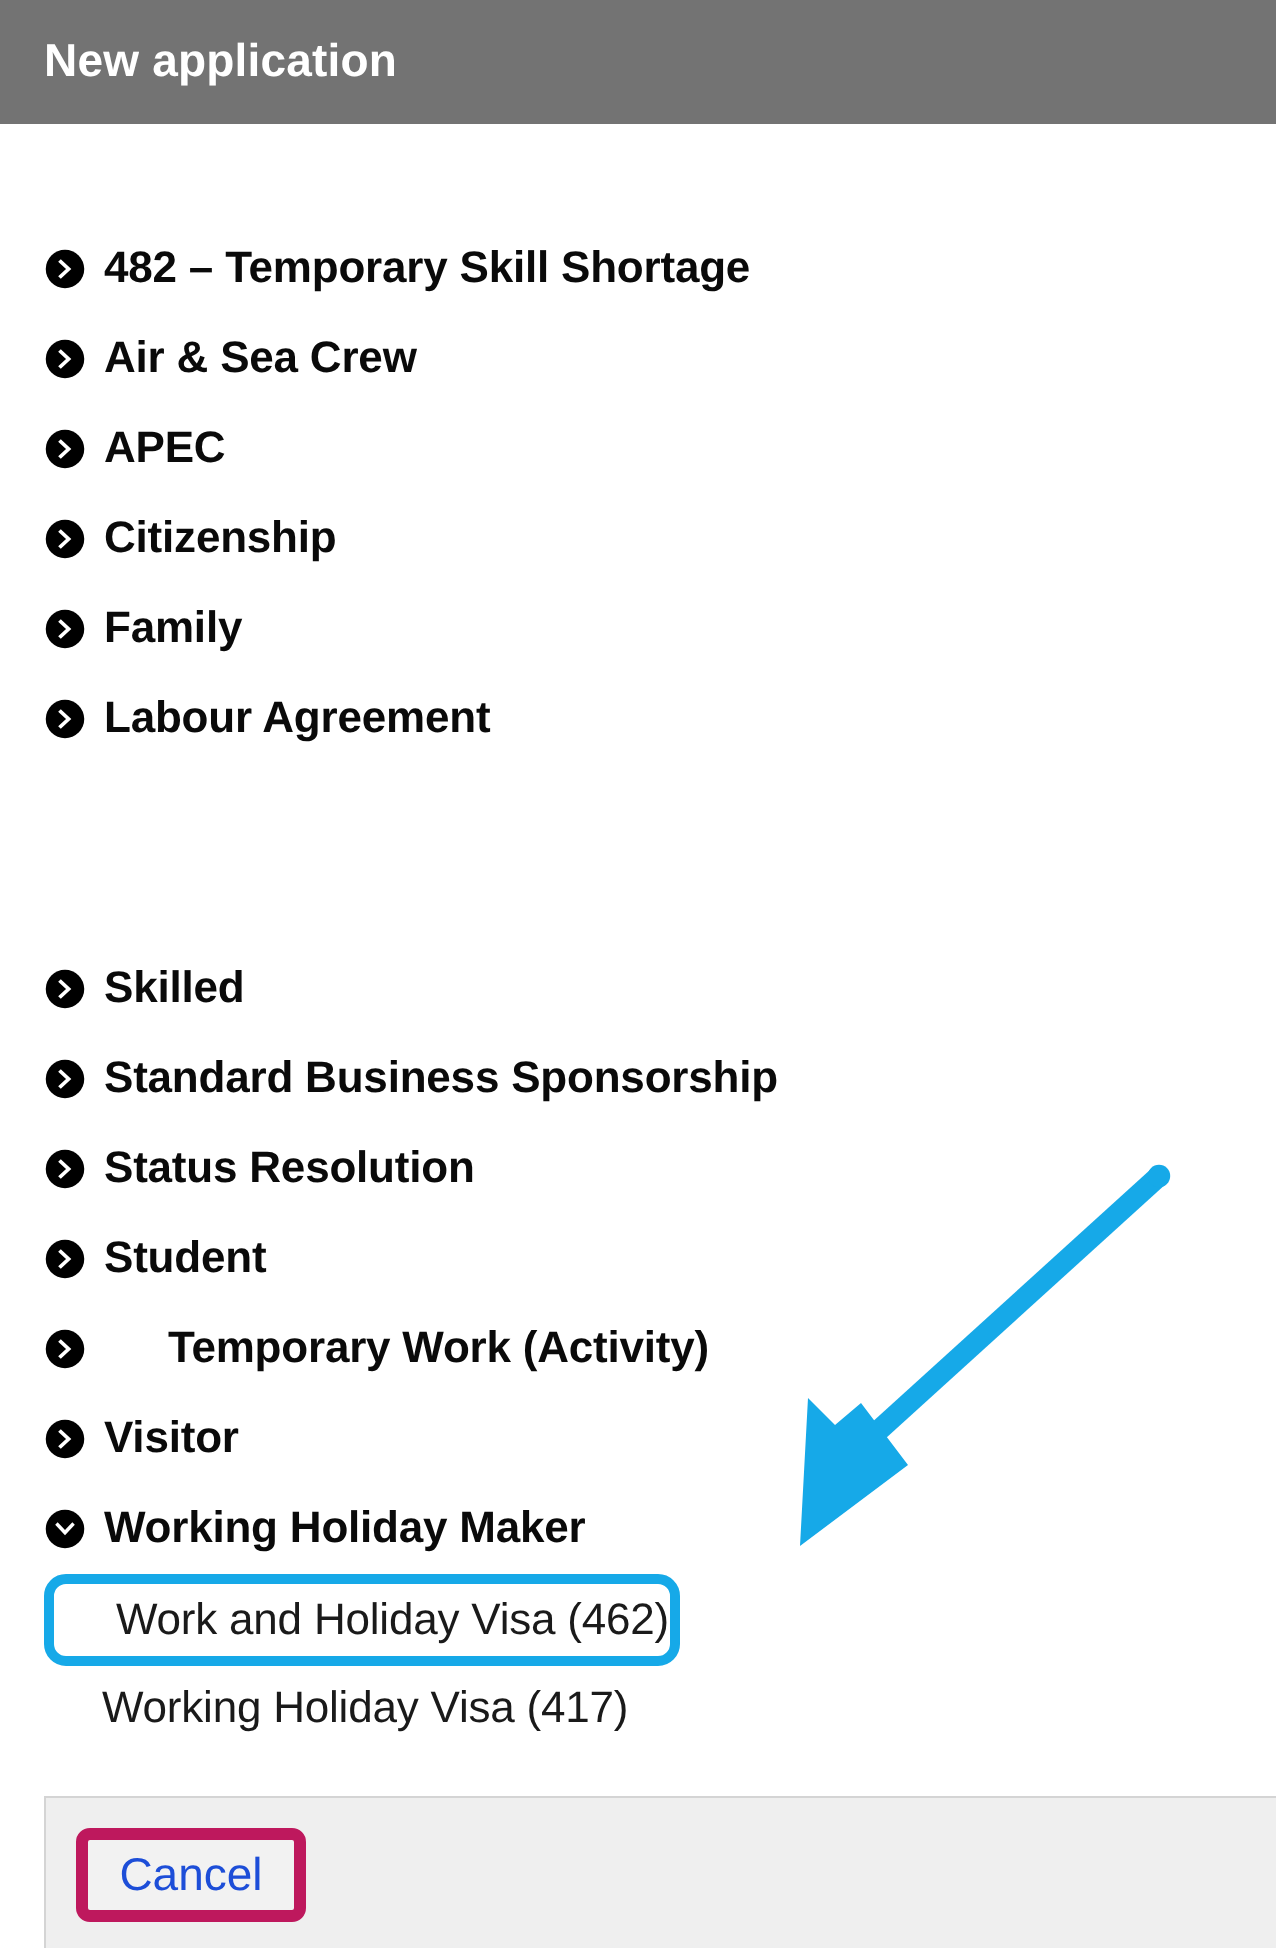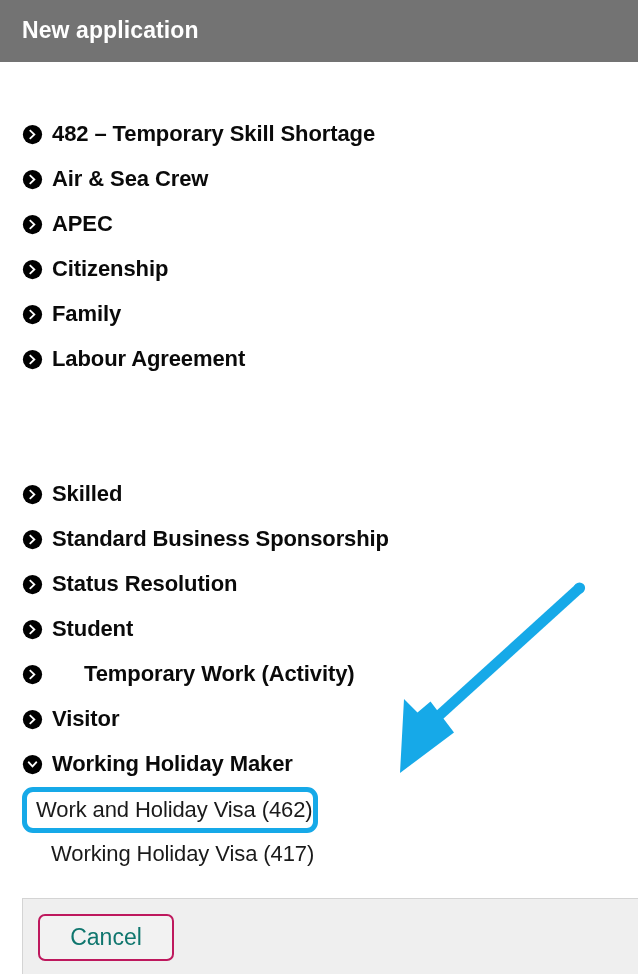--- a/index.html
+++ b/index.html
@@ -90,21 +90,21 @@
     line-height: 1;
     padding-left: 29px;
   }
   .sub-row.highlighted {
     border: 5px solid #16a9e8;
     border-radius: 11px;
     background: #ffffff;
     height: 46px;
   }
   .sub-row.highlighted .sub-label {
-    padding-left: 9px;
+    padding-left: 31px;
   }
 
   
   .arrow-annotation {
     position: absolute;
     left: 370px;
     top: 580px;
     width: 240px;
     height: 210px;
     pointer-events: none;
@@ -119,28 +119,28 @@
     height: 76px;
     background: #efefef;
     border-top: 1px solid #d4d4d4;
     border-left: 1px solid #d4d4d4;
     box-sizing: border-box;
   }
   .cancel-button {
     position: absolute;
     left: 15px;
     top: 15px;
-    width: 136px;
+    width: 115px;
     height: 47px;
     background: #f2f2f2;
-    border: 2px solid #be185d;
+    border: 6px solid #be185d;
     border-radius: 7px;
     font-family: "Liberation Sans", sans-serif;
     font-size: 23px;
-    color: #0f766e;
+    color: #1d4ed8;
     cursor: pointer;
     padding: 0;
     box-sizing: border-box;
     line-height: 1;
   }
 </style>
 </head>
 <body>
 
 <div class="titlebar">

